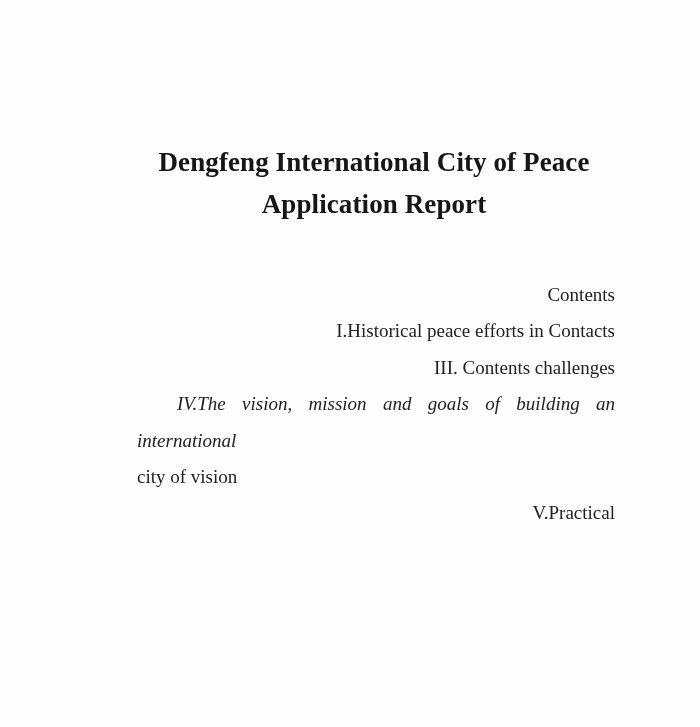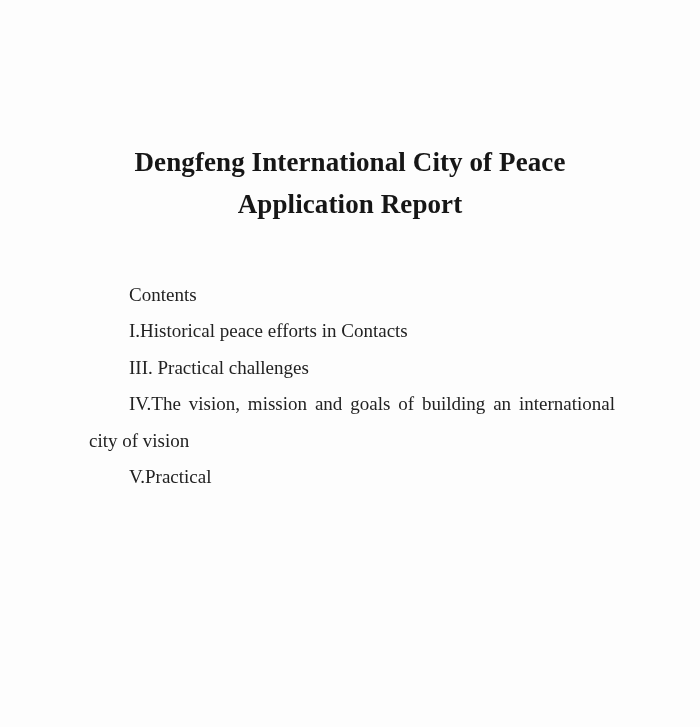--- a/index.html
+++ b/index.html
@@ -14,20 +14,21 @@
   }
   .page {
     position: relative;
     width: 700px;
     height: 727px;
     box-sizing: border-box;
     background: #fdfdfd;
     color: #1e1e1e;
     font-family: "Liberation Serif", "DejaVu Serif", serif;
     padding-top: 141px;
+    padding-left: 48px;
   }
   .doc-title {
     margin: 0;
     text-align: center;
     font-weight: bold;
     font-size: 27px;
     line-height: 42px;
     color: #161616;
     letter-spacing: 0.1px;
   }
@@ -38,39 +39,41 @@
     margin: 52px 85px 0 89px;
     font-size: 19px;
     line-height: 36.4px;
     color: #222222;
   }
   .toc-line {
     white-space: nowrap;
   }
   .toc-line.indent {
     text-indent: 40px;
+    text-align: right;
   }
   .toc-line.justify {
     white-space: normal;
     text-align: justify;
     text-align-last: justify;
+    font-style: italic;
   }
 </style>
 </head>
 <body>
 
 <div class="page">
 
   <h1 class="doc-title">
     <span class="title-line">Dengfeng International City of Peace</span>
     <span class="title-line">Application Report</span>
   </h1>
 
   <div class="toc">
     <div class="toc-line indent">Contents</div>
     <div class="toc-line indent">I.Historical peace efforts in Contacts</div>
-    <div class="toc-line indent">III. Practical challenges</div>
+    <div class="toc-line indent">III. Contents challenges</div>
     <div class="toc-line indent justify">IV.The vision, mission and goals of building an international</div>
     <div class="toc-line">city of vision</div>
     <div class="toc-line indent">V.Practical</div>
   </div>
 
 </div>
 
 </body></html>

